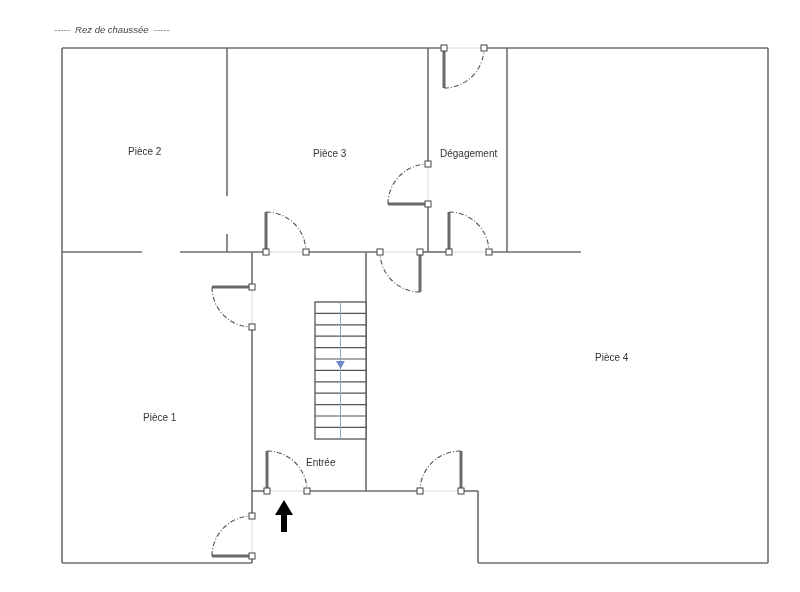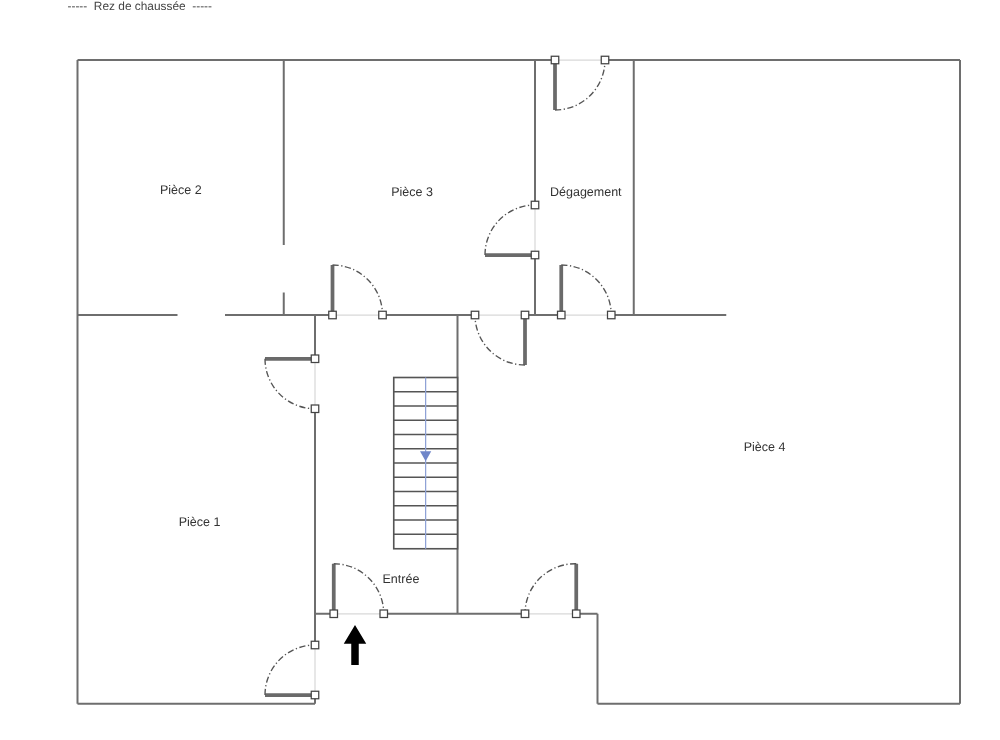--- a/index.html
+++ b/index.html
@@ -9,22 +9,22 @@
   .wall { stroke: #6e6e6e; stroke-width: 1.6; fill: none; }
   .thin { stroke: #d8d8d8; stroke-width: 1; fill: none; }
   .leaf { stroke: #6a6a6a; stroke-width: 3; fill: none; }
   .arc { stroke: #555; stroke-width: 1.1; fill: none; stroke-dasharray: 5 2 1 2; }
   .grip { fill: #fff; stroke: #444; stroke-width: 1; }
   .stair { stroke: #555; stroke-width: 1.3; fill: #fff; }
   .stair-line { stroke: #555; stroke-width: 1.2; }
   .stair-axis { stroke: #8fa2d6; stroke-width: 1; }
   .stair-arrow { fill: #6f86c9; }
   .label { font-size: 10px; fill: #333; font-family: "Liberation Sans", sans-serif; }
-  .title { position: absolute; left: 54px; top: 0; font-size: 9.5px; color: #444;
-           white-space: pre; }
+  .title { position: absolute; left: 54px; top: 24px; font-size: 9.5px; color: #444;
+           white-space: pre; font-style: italic; }
 </style>
 </head>
 <body>
 
 <div class="title">-----  Rez de chaussée  -----</div>
 
 <svg id="plan" width="800" height="592" viewBox="0 0 800 592" xmlns="http://www.w3.org/2000/svg">
 
   <g>
 

